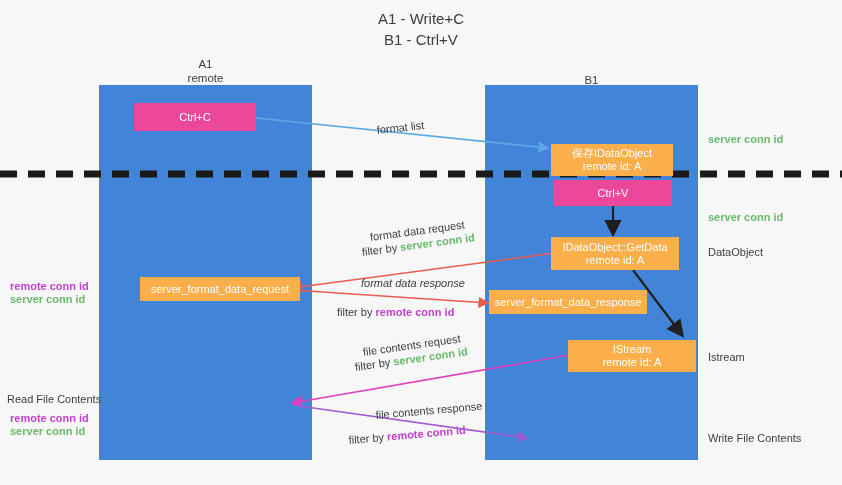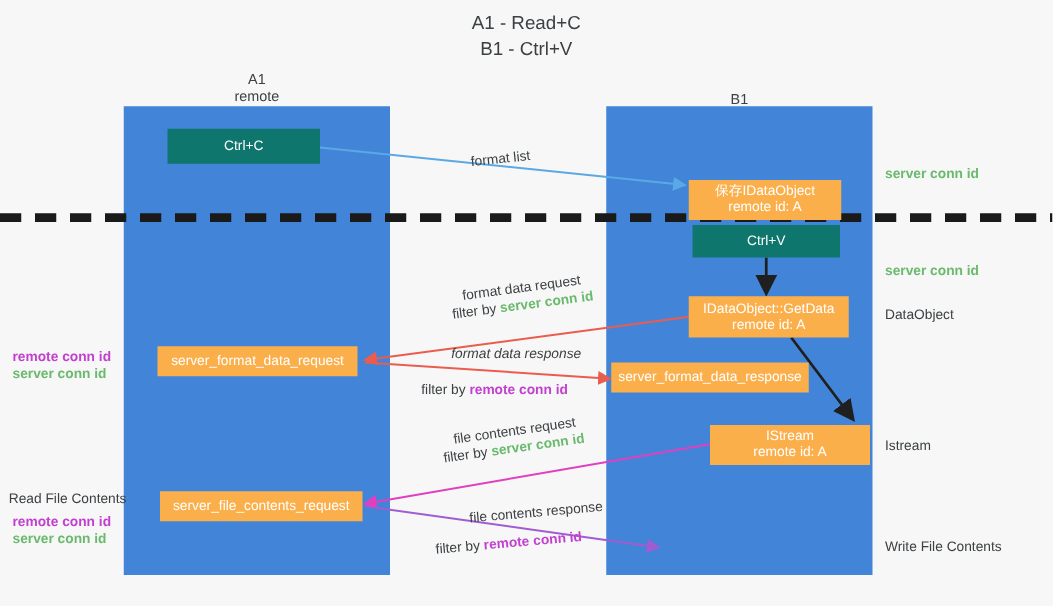--- a/index.html
+++ b/index.html
@@ -30,36 +30,36 @@
   .lane-head.a{left:99px;}
   .lane-head.b{left:485px;margin-top:16px;}
   .lane-head .l2{display:block;}
 
   .node{
     position:absolute;box-sizing:border-box;
     display:flex;flex-direction:column;align-items:center;justify-content:center;
     text-align:center;color:#ffffff;font-size:11px;line-height:13px;
   }
   .node.orange{background:#fbaf4b;}
-  .node.green{background:#0f766e;}
+  .node.green{background:#ec4899;}
   .node .l2{display:block;}
 
   .lbl{position:absolute;font-size:11px;line-height:14px;color:#3c4043;white-space:nowrap;}
   .lbl.green{color:#6aba6d;font-weight:bold;}
   .lbl.purple{color:#c23fd0;font-weight:bold;}
   .lbl .green{color:#6aba6d;font-weight:bold;}
   .lbl .purple{color:#c23fd0;font-weight:bold;}
   .rot{transform-origin:0 0;}
 </style>
 </head>
 <body>
 
 <div id="stage">
 
-  <div class="title">A1 - Read+C
+  <div class="title">A1 - Write+C
 B1 - Ctrl+V</div>
 
   <div class="lane-head a">
     <span>A1</span>
     <span class="l2">remote</span>
   </div>
   <div class="lane-head b">
     <span>B1</span>
   </div>
 
@@ -114,31 +114,28 @@
   <div class="node orange" style="left:551px;top:237px;width:128px;height:33px;">
     <span>IDataObject::GetData</span>
     <span class="l2">remote id: A</span>
   </div>
 
   <div class="node orange" style="left:568px;top:340px;width:128px;height:32px;">
     <span>IStream</span>
     <span class="l2">remote id: A</span>
   </div>
 
-  <div class="node orange" style="left:126px;top:277px;width:160px;height:24px;">
+  <div class="node orange" style="left:140px;top:277px;width:160px;height:24px;">
     <span>server_format_data_request</span>
   </div>
 
   <div class="node orange" style="left:489px;top:290px;width:158px;height:24px;">
     <span>server_format_data_response</span>
   </div>
 
-  <div class="node orange" style="left:128px;top:393px;width:162px;height:24px;">
-    <span>server_file_contents_request</span>
-  </div>
 
 
   <div class="lbl rot" style="left:376px;top:123px;transform:rotate(-6deg);">format list</div>
 
   <div class="lbl rot" style="left:369px;top:230px;transform:rotate(-7.5deg);">format data request</div>
   <div class="lbl rot" style="left:361px;top:245px;transform:rotate(-7.5deg);"><span>filter by </span><span class="green">server conn id</span></div>
 
   <div class="lbl" style="left:361px;top:276px;font-style:italic;">format data response</div>
   <div class="lbl" style="left:337px;top:305px;"><span>filter by </span><span class="purple">remote conn id</span></div>
 

